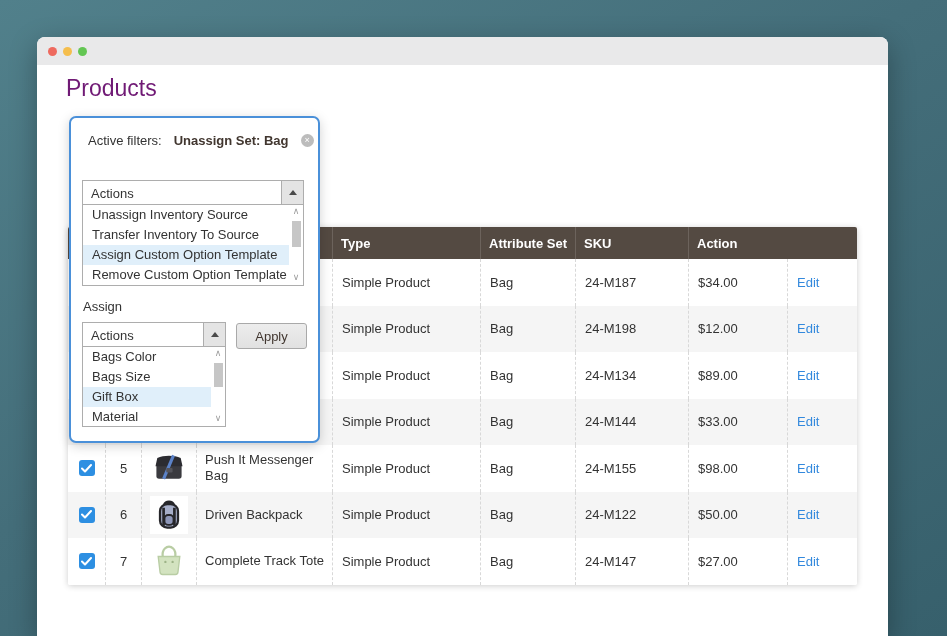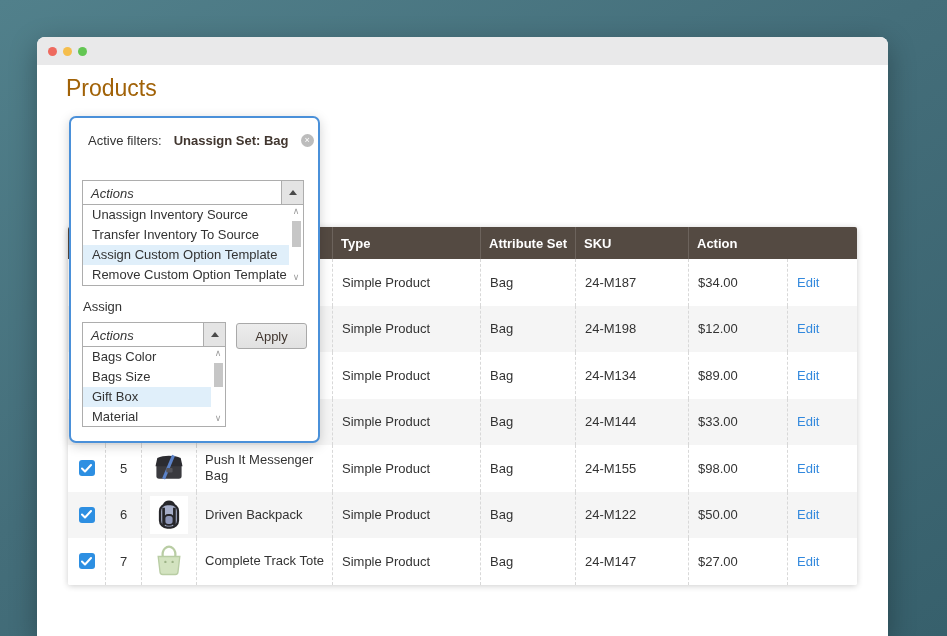--- a/index.html
+++ b/index.html
@@ -4,21 +4,21 @@
 <style>
   html,body{margin:0;padding:0;}
   body{font-family:"Liberation Sans",sans-serif;}
   .stage{position:relative;width:947px;height:636px;overflow:hidden;
          background:linear-gradient(150deg,#51808b 0%,#446e7a 45%,#37606c 100%);}
   .window{position:absolute;left:37px;top:37px;width:851px;height:599px;background:#fff;
           border-radius:8px 8px 0 0;box-shadow:0 8px 28px rgba(0,0,0,.30);}
   .titlebar{height:28px;background:#e9e9ea;border-radius:8px 8px 0 0;display:flex;
             align-items:center;padding-left:11px;gap:6px;}
   .dot{width:9px;height:9px;border-radius:50%;}
-  .page-title{position:absolute;left:29px;top:38px;font-size:23px;font-weight:300;color:#a16207;}
+  .page-title{position:absolute;left:29px;top:38px;font-size:23px;font-weight:300;color:#701a75;}
 
   
   .table-card{position:absolute;left:31px;top:190px;width:789px;background:#fff;
               border-radius:2px;box-shadow:0 1px 6px rgba(0,0,0,.20);overflow:hidden;}
   .t-head,.t-row{display:grid;grid-template-columns:37px 36px 55px 136px 148px 95px 113px 99px 70px;}
   .t-head{height:32px;background:#544a42;color:#fff;font-size:13px;font-weight:700;}
   .hcell{display:flex;align-items:center;padding-left:8px;white-space:nowrap;overflow:visible;}
   .hcell.hdiv{border-left:1px solid rgba(255,255,255,.14);}
   .t-row{height:46.5px;font-size:13px;color:#333;background:#fff;}
   .t-row.stripe{background:#f5f5f5;}
@@ -33,21 +33,21 @@
   
   .filter-panel{position:absolute;left:32px;top:79px;width:251px;height:327px;background:#fff;
                 border:2px solid #4a90d9;border-radius:7px;box-sizing:border-box;z-index:5;
                 box-shadow:0 3px 12px rgba(0,0,0,.18);}
   .active-filters{position:absolute;left:17px;top:15px;font-size:13px;color:#333;
                   display:flex;align-items:center;gap:12px;white-space:nowrap;}
   .chip-label{font-weight:700;color:#41362f;}
   .remove-icon{width:13px;height:13px;border-radius:50%;background:#bcbcbc;color:#fff;
                font-size:9px;display:flex;align-items:center;justify-content:center;line-height:1;cursor:pointer;}
   .select{position:absolute;border:1px solid #adadad;background:#fff;font-size:13px;color:#333;box-sizing:border-box;}
-  .select .val{position:absolute;left:8px;top:50%;transform:translateY(-50%);font-style:italic;}
+  .select .val{position:absolute;left:8px;top:50%;transform:translateY(-50%);}
   .arrow-btn{position:absolute;right:0;top:0;bottom:0;width:21px;background:#e4e4e4;
              border-left:1px solid #adadad;display:flex;align-items:center;justify-content:center;cursor:pointer;}
   .tri-up{width:0;height:0;border-left:4px solid transparent;border-right:4px solid transparent;
           border-bottom:5px solid #4a4a4a;}
   .sel1{left:11px;top:62px;width:222px;height:25px;}
   .sel2{left:11px;top:204px;width:144px;height:25px;}
   .listbox{position:absolute;border:1px solid #adadad;border-top:none;background:#fff;
            box-sizing:border-box;padding-right:14px;overflow:hidden;}
   .list1{left:11px;top:87px;width:222px;height:81px;}
   .list2{left:11px;top:229px;width:144px;height:80px;}

